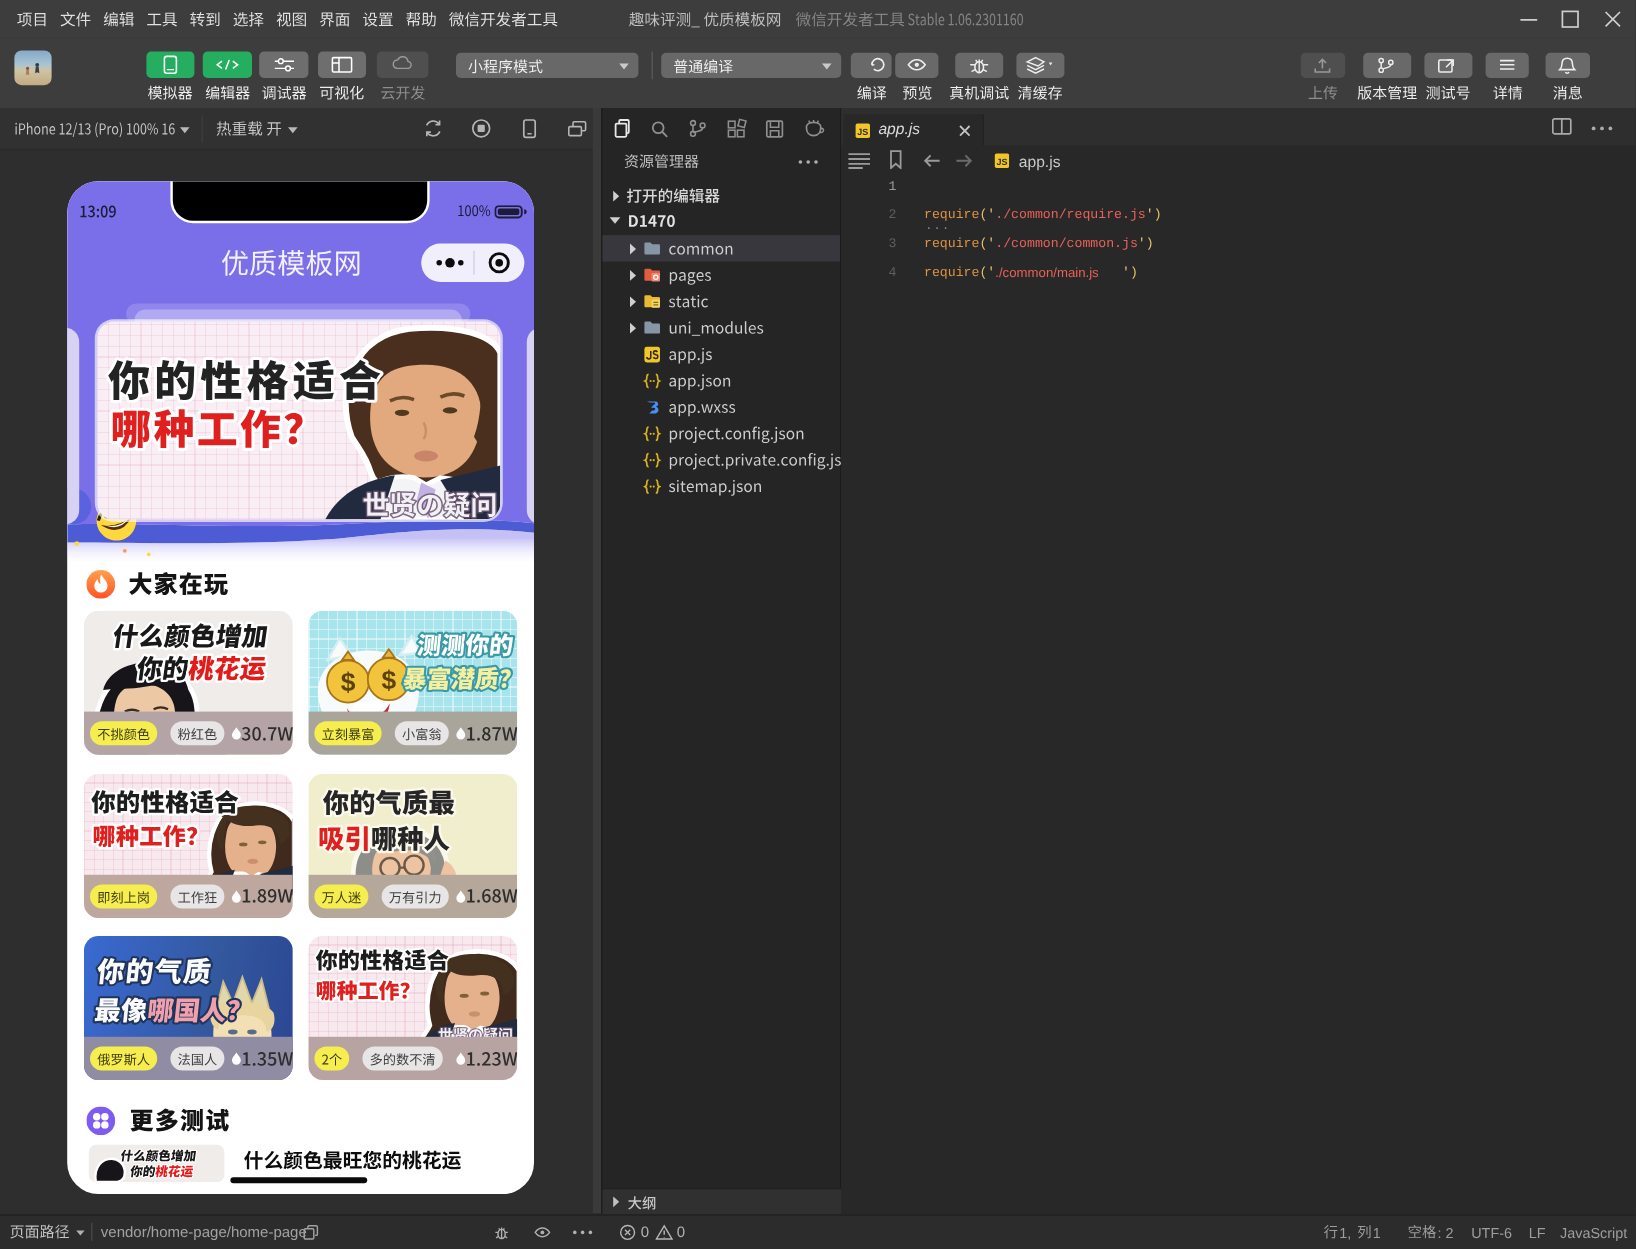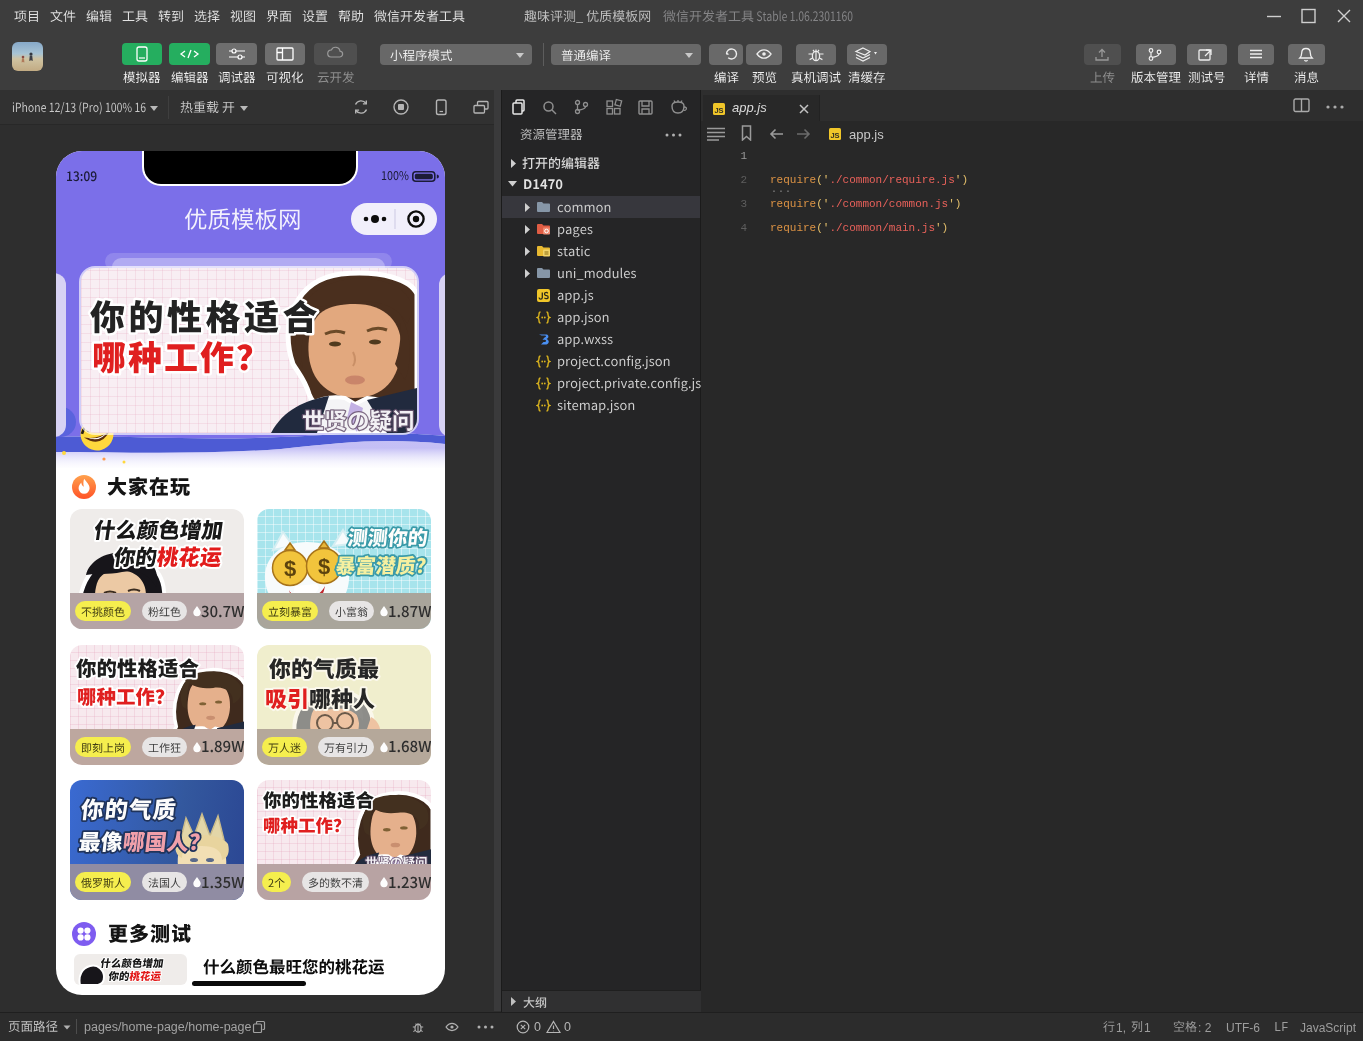--- a/index.html
+++ b/index.html
@@ -1561,38 +1561,38 @@
 <span style="position:absolute;left:770px;top:198px;font-family:'Liberation Mono',monospace;font-size:11px;color:#dd9344;white-space:pre">require</span>
 <span style="position:absolute;left:816.2px;top:198px;font-family:'Liberation Mono',monospace;font-size:11px;color:#e5c06b;white-space:pre">(</span>
 <span style="position:absolute;left:822.8000000000001px;top:198px;font-family:'Liberation Mono',monospace;font-size:11px;color:#e5c06b;white-space:pre">'</span>
 <span style="position:absolute;left:829.4000000000001px;top:198px;font-family:'Liberation Mono',monospace;font-size:11px;color:#e8615a;white-space:pre">./common/common.js</span>
 <span style="position:absolute;left:948.2px;top:198px;font-family:'Liberation Mono',monospace;font-size:11px;color:#e5c06b;white-space:pre">'</span>
 <span style="position:absolute;left:954.8000000000001px;top:198px;font-family:'Liberation Mono',monospace;font-size:11px;color:#e5c06b;white-space:pre">)</span>
 <span style="position:absolute;left:733px;top:222px;width:14px;text-align:right;font-family:'Liberation Mono',monospace;font-size:11px;color:#5e5e5e;display:inline-block">4</span>
 <span style="position:absolute;left:770px;top:222px;font-family:'Liberation Mono',monospace;font-size:11px;color:#dd9344;white-space:pre">require</span>
 <span style="position:absolute;left:816.2px;top:222px;font-family:'Liberation Mono',monospace;font-size:11px;color:#e5c06b;white-space:pre">(</span>
 <span style="position:absolute;left:822.8000000000001px;top:222px;font-family:'Liberation Mono',monospace;font-size:11px;color:#e5c06b;white-space:pre">'</span>
-<span style="position:absolute;left:829.4000000000001px;top:222px;font-family:Liberation Mono, monospace;font-size:11px;color:#e8615a;white-space:pre">./common/main.js</span>
+<span style="position:absolute;left:829.4000000000001px;top:222px;font-family:Liberation Sans, sans-serif;font-size:11px;color:#e8615a;white-space:pre">./common/main.js</span>
 <span style="position:absolute;left:935.0000000000001px;top:222px;font-family:'Liberation Mono',monospace;font-size:11px;color:#e5c06b;white-space:pre">'</span>
 <span style="position:absolute;left:941.6000000000001px;top:222px;font-family:'Liberation Mono',monospace;font-size:11px;color:#e5c06b;white-space:pre">)</span>
 <span style="position:absolute;left:771px;top:184px;font-family:'Liberation Mono',monospace;font-size:10px;color:#8a8a8a;letter-spacing:1px">...</span>
 <div style="position:absolute;left:0px;top:1012px;width:1363px;height:29px;background:#2c2c2c;border-top:1px solid #1f1f1f"></div>
 <svg class="t" style="left:8.0px;top:1031.0px">
     <g transform="scale(0.01250,-0.01250)" fill="#c5c5c5">
       <use href="#r9875" x="0"></use>
       <use href="#r9762" x="1000"></use>
       <use href="#r8def" x="2000"></use>
       <use href="#r5f84" x="3000"></use>
     </g>
   </svg>
 <svg style="position:absolute;left:62px;top:1023px;" width="10" height="9" viewBox="0 0 10 9">
     <path d="M1.5 2.5 5 6.5 8.5 2.5Z" fill="#b0b0b0"></path>
   </svg>
 <div style="position:absolute;left:76px;top:1019px;width:1px;height:15px;background:#4d4d4d"></div>
-<span style="position:absolute;left:84px;top:1020px;font-size:12.5px;color:#a2a2a2;font-family:'Liberation Sans',sans-serif">pages/home-page/home-page</span>
+<span style="position:absolute;left:84px;top:1020px;font-size:12.5px;color:#a2a2a2;font-family:'Liberation Sans',sans-serif">vendor/home-page/home-page</span>
 <svg style="position:absolute;left:252px;top:1020px;" width="14" height="14" viewBox="0 0 14 14">
     <rect x="1.5" y="4" width="8" height="8.5" rx="1" fill="none" stroke="#a2a2a2" stroke-width="1.2"></rect>
     <path d="M4.5 4V2.5a1 1 0 0 1 1-1h6a1 1 0 0 1 1 1v6a1 1 0 0 1-1 1h-1" fill="none" stroke="#a2a2a2" stroke-width="1.2"></path>
   </svg>
 <svg style="position:absolute;left:410px;top:1019px;" width="16" height="16" viewBox="0 0 16 16">
     <ellipse cx="8" cy="9.3" rx="3" ry="3.8" fill="none" stroke="#b0b0b0" stroke-width="1.2"></ellipse>
     <path d="M8 5.5V4M5.6 4.6 6.8 6M10.4 4.6 9.2 6M5 8H2.8M11 8h2.2M5.2 11.4 3.4 12.6M10.8 11.4 12.6 12.6M8 5.5v7.6" stroke="#b0b0b0" stroke-width="1.1"></path>
   </svg>
 <svg style="position:absolute;left:444px;top:1021px;" width="18" height="12" viewBox="0 0 18 12">
     <path d="M2 6c1.7-2.4 3.7-3.6 6-3.6S12.3 3.6 14 6c-1.7 2.4-3.7 3.6-6 3.6S3.7 8.4 2 6Z" fill="none" stroke="#b0b0b0" stroke-width="1.2"></path>
@@ -1626,13 +1626,13 @@
   </svg>
 <span style="position:absolute;left:1144px;top:1021px;font-size:12px;color:#9d9d9d;font-family:'Liberation Sans',sans-serif">1</span>
 <svg class="t" style="left:1173.0px;top:1031.0px">
     <g transform="scale(0.01200,-0.01200)" fill="#9d9d9d">
       <use href="#r7a7a" x="0"></use>
       <use href="#r683c" x="1000"></use>
     </g>
   </svg>
 <span style="position:absolute;left:1198px;top:1021px;font-size:12px;color:#9d9d9d;font-family:'Liberation Sans',sans-serif">: 2</span>
 <span style="position:absolute;left:1226px;top:1021px;font-size:12px;color:#9d9d9d;font-family:'Liberation Sans',sans-serif">UTF-6</span>
-<span style="position:absolute;left:1274px;top:1021px;font-size:12px;color:#9d9d9d;font-family:Liberation Mono, monospace">LF</span>
+<span style="position:absolute;left:1274px;top:1021px;font-size:12px;color:#9d9d9d;font-family:Liberation Sans, sans-serif">LF</span>
 <span style="position:absolute;left:1300px;top:1021px;font-size:12px;color:#9d9d9d;font-family:'Liberation Sans',sans-serif">JavaScript</span>
 </body></html>

